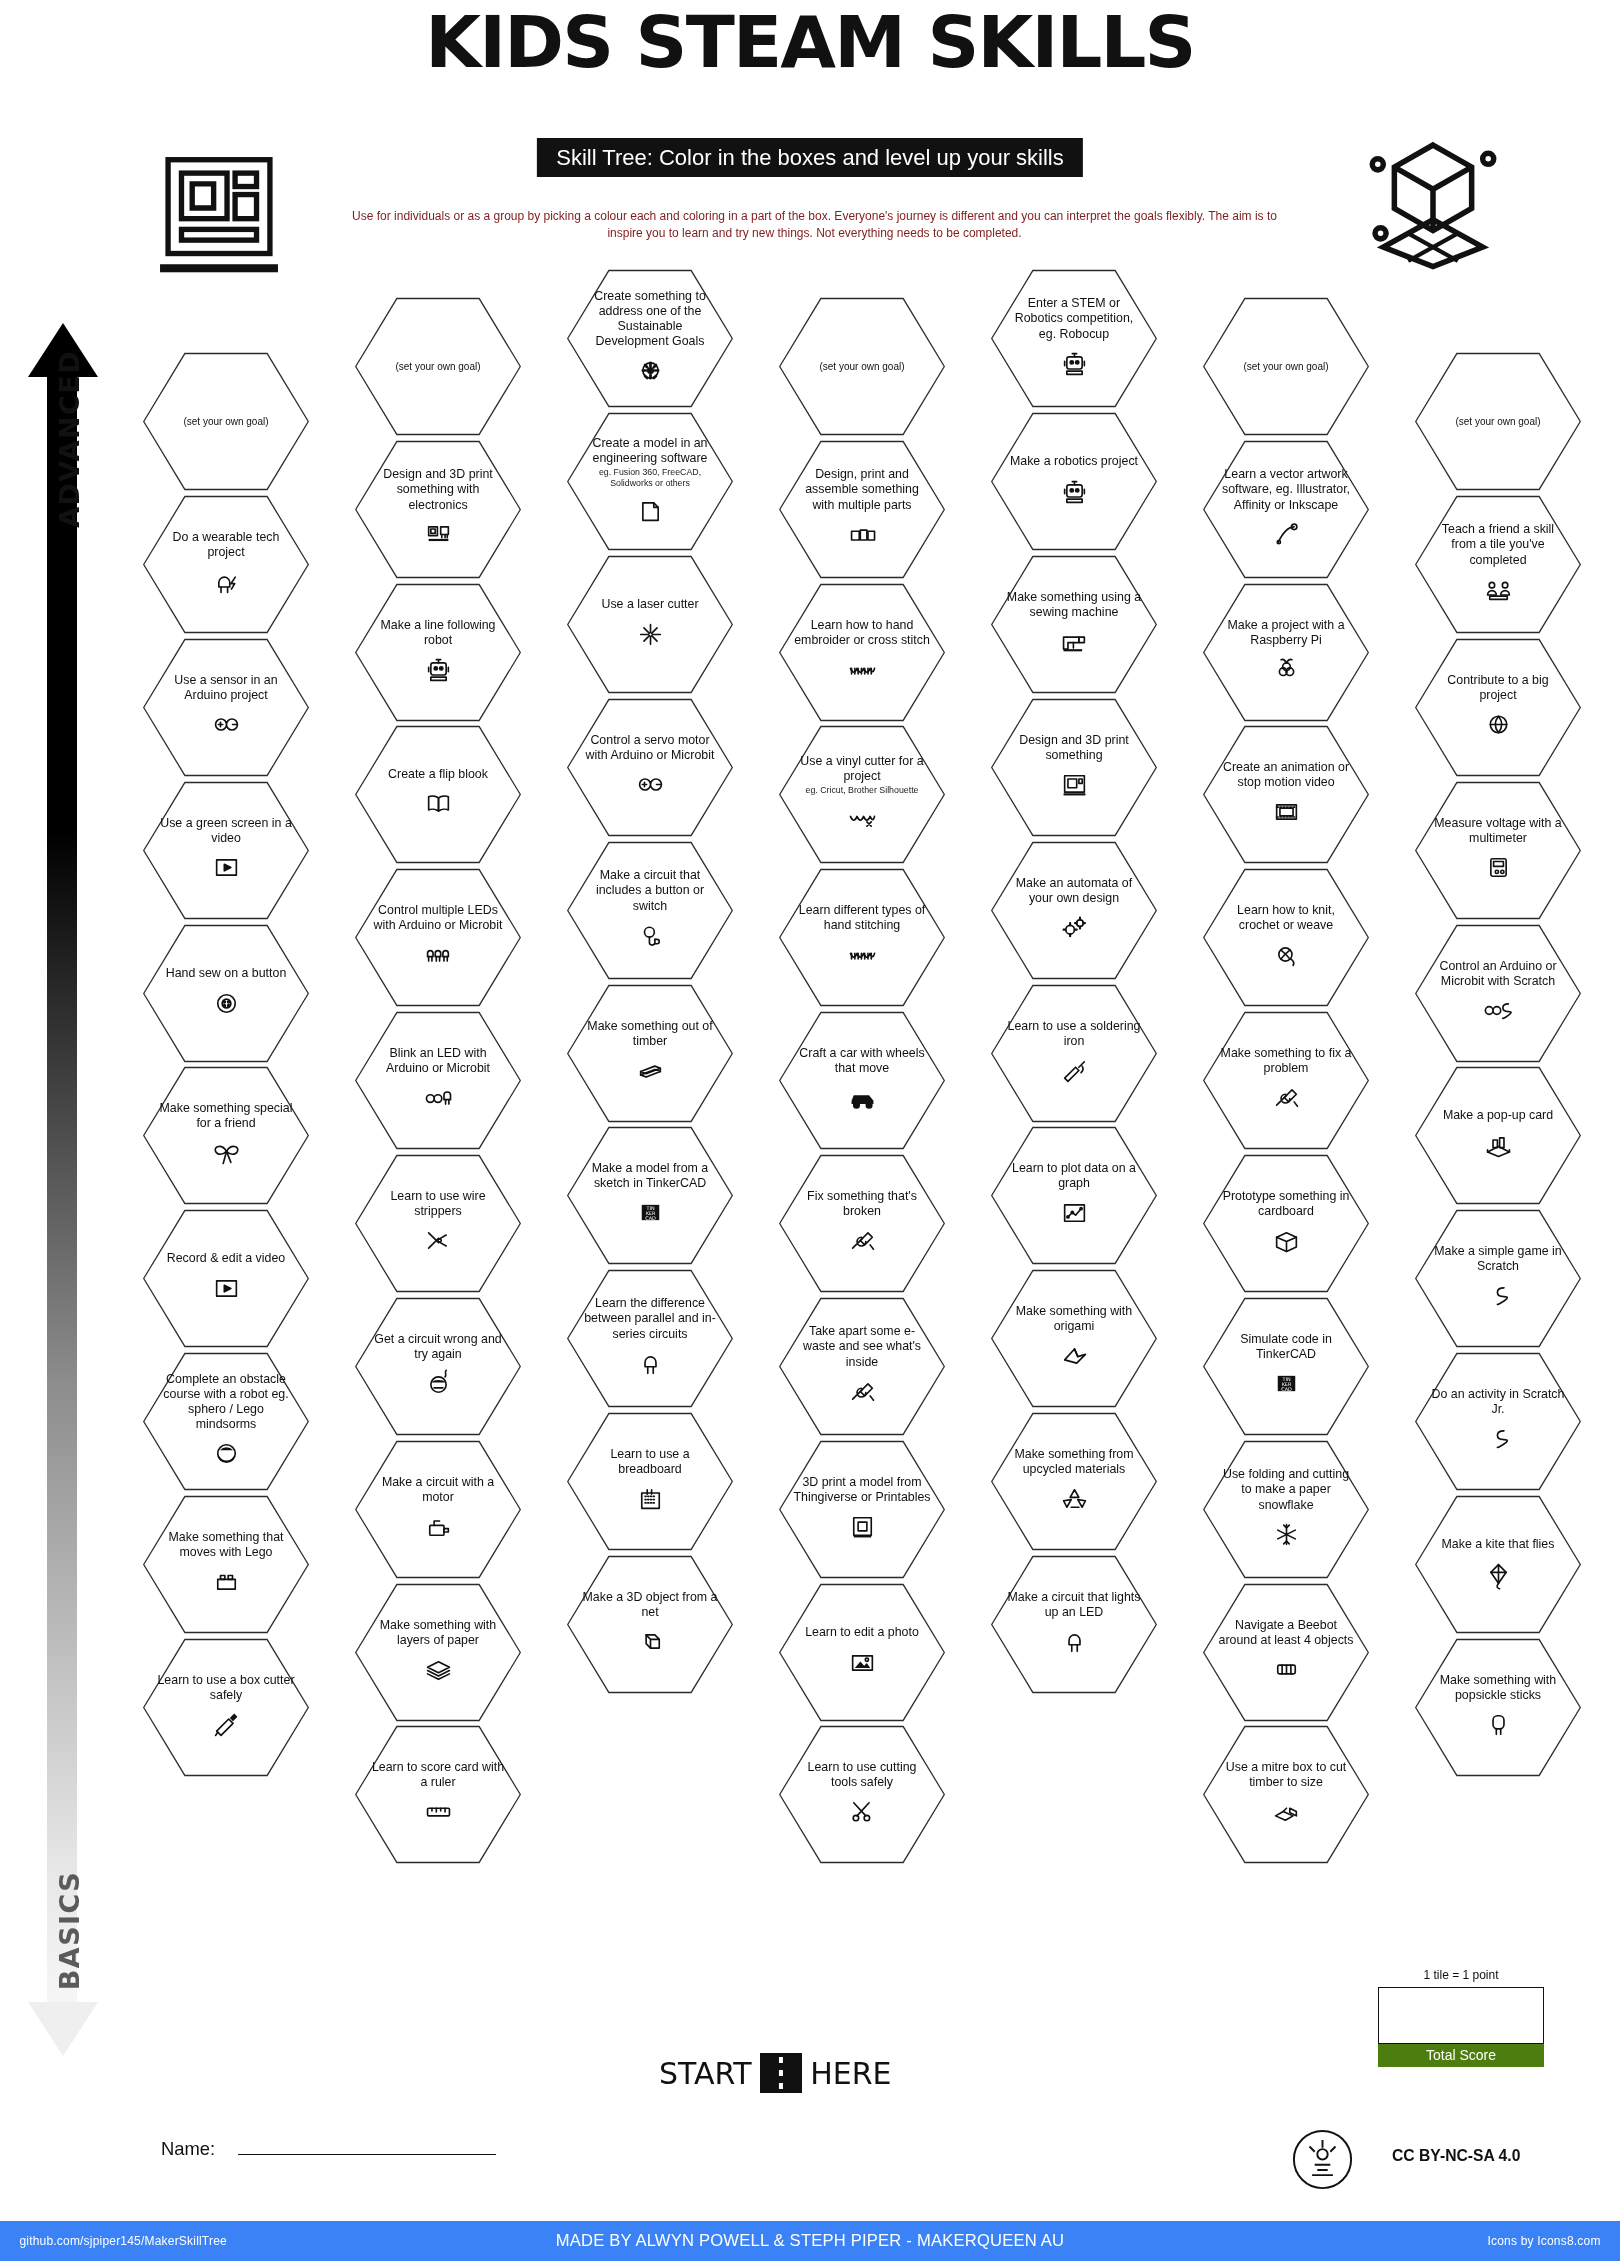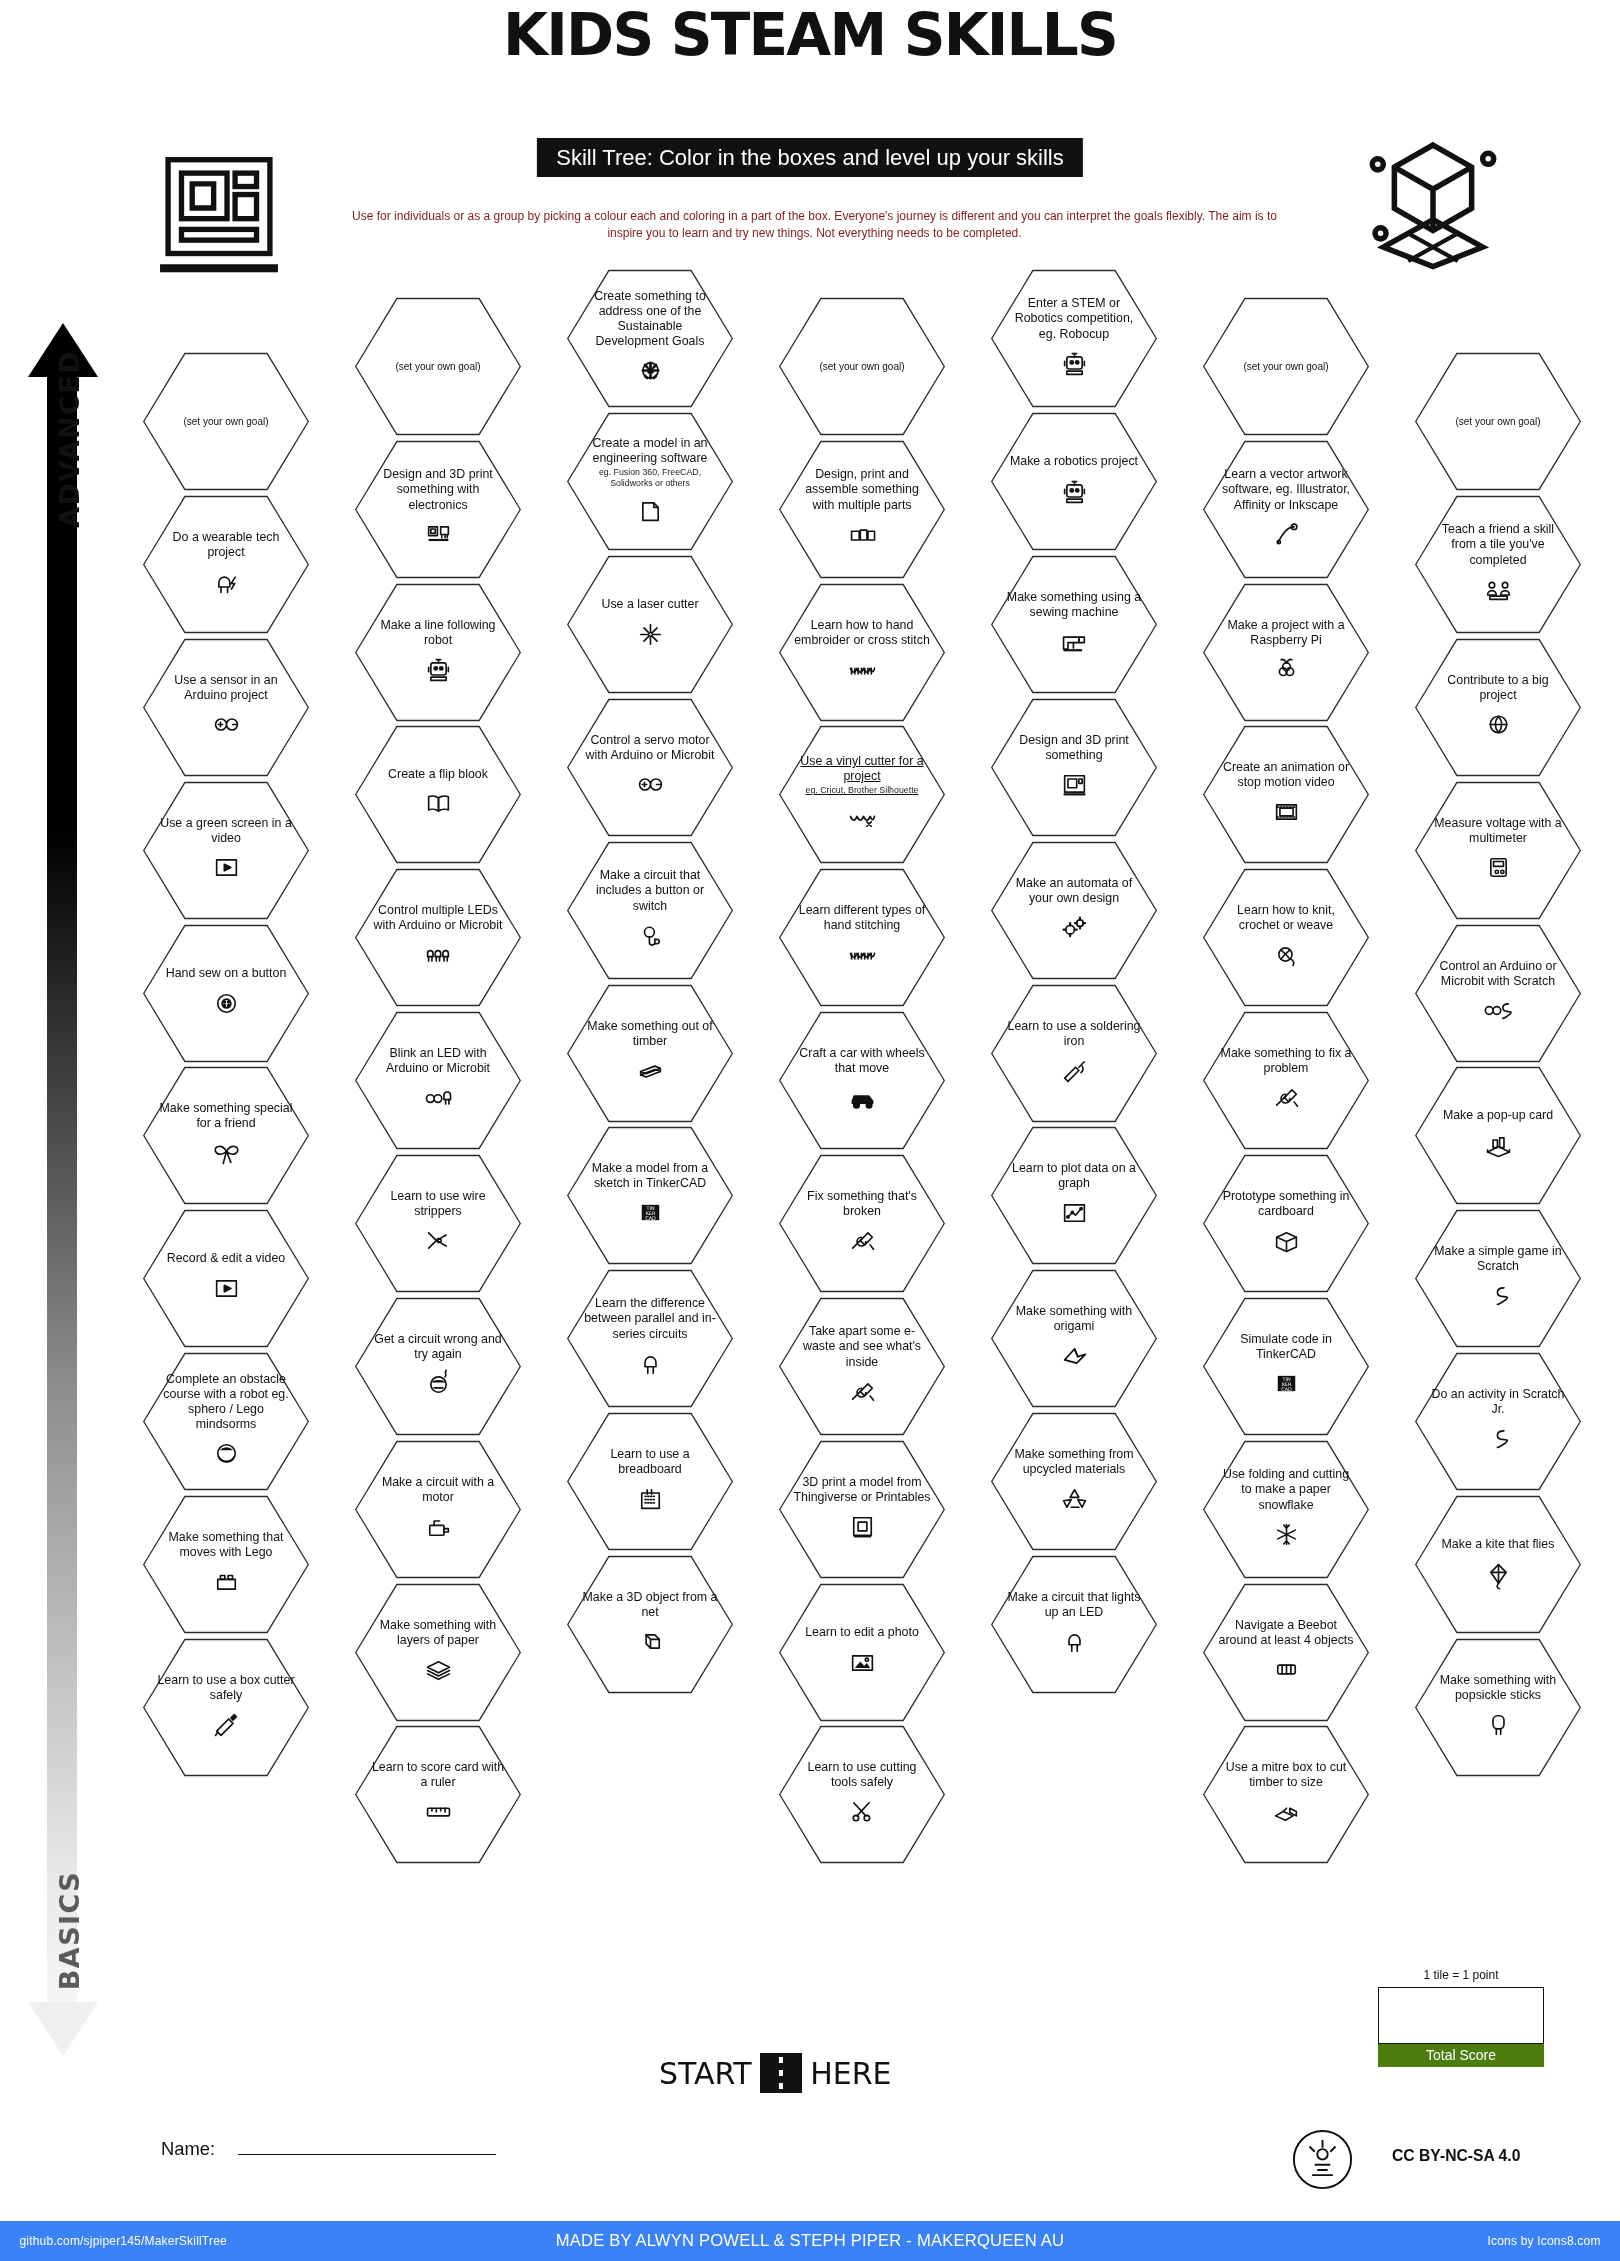--- a/index.html
+++ b/index.html
@@ -9,21 +9,21 @@
     color:#111;
     position:relative;
     overflow:hidden;
   }
   .page { position:absolute; inset:0; }
 
   
   .title {
     position:absolute; top:4.6px; left:0; width:100%;
     text-align:center;
-    font-size:58px; font-weight:bold; letter-spacing:-1.8px;
+    font-size:72px; font-weight:bold; letter-spacing:-1.8px;
     font-family:"DejaVu Sans", sans-serif;
     line-height:1.05;
   }
   .subtitle-bar {
     position:absolute; top:138px; left:50%; transform:translateX(-50%);
     background:#111; color:#fff;
     padding:6.5px 19.4px;
     font-size:22px;
     white-space:nowrap;
     font-family:"Liberation Sans", sans-serif;
@@ -642,21 +642,21 @@
         <div class="content">
           <div class="label">Learn how to hand embroider or cross stitch</div>
           <div class="ico">
             <svg viewBox="0 0 64 64" width="35" height="35" fill="none" stroke="#111" stroke-width="3" stroke-linecap="round" stroke-linejoin="round">
               <path d="M10 30 q6 14 12 0 q6 14 12 0 q6 14 12 0 q5 12 8 0"></path>
               <path d="M12 30v10M18 30v10M24 30v10M30 30v10M36 30v10M42 30v10M48 30v10"></path>
             </svg>
           </div>
         </div>
       </div>
-      <div class="hex" style="left: 779px; top: 723px; text-decoration: underline;">
+      <div class="hex" style="left: 779px; top: 723px;">
         <div class="hexbg"></div>
         <div class="hexin"></div>
         <div class="content">
           <div class="label">Use a vinyl cutter for a project</div>
           <div class="sublabel">eg. Cricut, Brother Silhouette</div>
           <div class="ico">
             <svg viewBox="0 0 64 64" width="35" height="35" fill="none" stroke="#111" stroke-width="3" stroke-linecap="round" stroke-linejoin="round">
               <path d="M10 30 q6 14 12 0 q6 14 12 0 q6 14 12 0 q5 12 8 0"></path>
               <path d="M40 40 l8 8 M48 40 l-8 8"></path>
             </svg>

